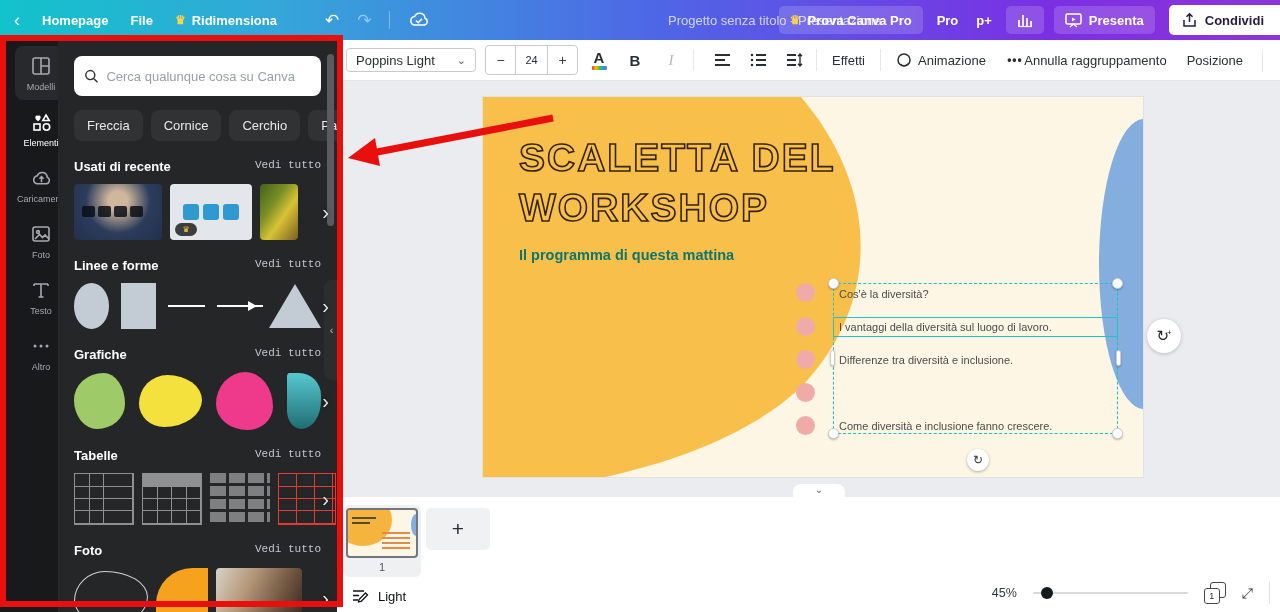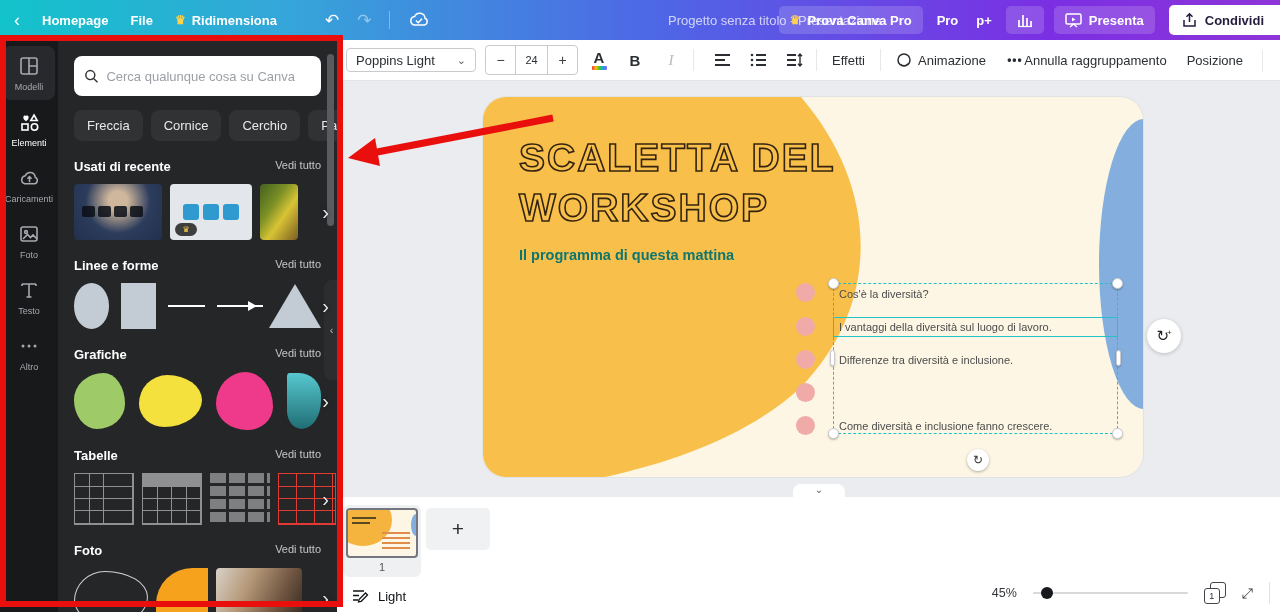--- a/index.html
+++ b/index.html
@@ -25,37 +25,37 @@
   .tb-btn.plain { background:transparent; padding:0 4px; }
   .share-btn { background:#fff; color:#241c3d; border-radius:5px 0 0 5px; height:30px; display:flex; align-items:center;
     gap:8px; padding:0 16px 0 13px; margin-left:4px; cursor:pointer; }
   .wicon { display:block; }
 
   
   .main { position:absolute; left:0; top:40px; width:1280px; height:572px; display:flex; }
 
   
   .sidebar { width:58px; height:100%; background:#18191b; display:flex; flex-direction:column; padding-top:6px; flex:none; }
-  .side-item { width:52px; margin-left:3px; border-radius:8px; padding:9px 0 8px; display:flex; flex-direction:column;
+  .side-item { width:52px; margin-left:15px; border-radius:8px; padding:9px 0 8px; display:flex; flex-direction:column;
     align-items:center; gap:5px; color:#a6a9ae; font-size:9px; cursor:pointer; margin-bottom:2px; }
   .side-item .si-icon { width:22px; height:22px; display:flex; align-items:center; justify-content:center; }
   .side-item.hovered { background:#28292c; }
   .side-item.active { color:#fff; }
   .side-item svg { stroke:currentColor; fill:none; stroke-width:1.6; }
 
   
   .panel { width:279px; height:100%; background:#252627; position:relative; flex:none; padding:16px 16px 0 16px; overflow:hidden; color:#fff; }
   .search-box { background:#fff; border-radius:8px; height:40px; display:flex; align-items:center; padding:0 10px; gap:8px;text-decoration:underline; }
   .search-box input { border:none; outline:none; font-size:13px; width:100%; color:#333; font-family:"Liberation Sans",sans-serif; }
   .search-box input::placeholder { color:#9aa0a6; }
   .chips { display:flex; gap:8px; margin-top:14px; }
   .chip { background:#313234; color:#e7e8e9; font-size:13px; border-radius:8px; padding:8px 13px; cursor:pointer; white-space:nowrap; }
   .sec-head { display:flex; justify-content:space-between; align-items:flex-start; margin-top:18px; margin-bottom:10px; }
   .sec-title { font-size:13px; font-weight:bold; color:#fff; }
-  .see-all { font-size:11px; color:#c3c6c9; cursor:pointer; }
+  .see-all { font-size:11px; color:#c3c6c9; cursor:pointer;font-family:Liberation Mono, monospace; }
   .row { display:flex; gap:8px; align-items:center; position:relative; }
   .thumb { height:56px; border-radius:4px; flex:none; position:relative; overflow:hidden; cursor:pointer; }
   .row-arrow { position:absolute; right:-8px; top:50%; transform:translateY(-50%); color:#e8e9ea; font-size:20px; cursor:pointer; z-index:3; text-shadow:0 0 4px rgba(0,0,0,.6); }
   
   .t-suit { width:88px; background:radial-gradient(circle at 50% 30%, #cfb79c 0 16%, #2c3c5c 55%, #22304d 100%); }
   .t-suit .icon-strip { position:absolute; left:8px; top:22px; display:flex; gap:3px; }
   .t-suit .icon-strip b { width:13px; height:11px; background:rgba(10,14,22,.85); border-radius:2px; }
   .t-keys { width:82px; background:#e3e6ea; display:flex; align-items:center; justify-content:center; gap:4px; }
   .t-keys b { width:16px; height:16px; background:#2f9ad0; border-radius:3px; }
   .t-keys .crown-badge { position:absolute; left:5px; bottom:4px; width:22px; height:13px; background:rgba(20,20,20,.8); border-radius:7px;
@@ -119,21 +119,21 @@
   .italic-i { font-style:italic; font-size:15px; color:#b6b9be; font-family:"Liberation Serif",serif; }
   .tb-sep { width:1px; height:22px; background:#e7e8ea; margin:0 7px; }
   .tool-label { padding:0 8px; cursor:pointer; height:30px; display:flex; align-items:center; gap:6px; border-radius:4px; }
   .more-dots { letter-spacing:1px; font-weight:bold; font-size:12px; color:#2b2f33; }
   .toolbar-right { position:absolute; right:10px; top:0; height:41px; display:flex; align-items:center; gap:4px; }
   .toolbar-right .tool-label { font-size:13px; }
 
   
   .canvas { position:absolute; left:0; top:41px; right:0; height:416px; }
   .slide { position:absolute; left:146px; top:16px; width:660px; height:380px; background:#fdf6e4; overflow:hidden;
-    box-shadow:0 0 0 1px rgba(0,0,0,.04);border-radius:23px; }
+    box-shadow:0 0 0 1px rgba(0,0,0,.04); }
   .blob-orange-big { position:absolute; left:0; top:0; width:660px; height:380px; pointer-events:none; }
   .blob-blue-big { position:absolute; right:-46px; top:22px; width:90px; height:290px; background:#84aedd; border-radius:50%; }
   .slide-title { position:absolute; left:36px; top:36px; width:330px; font-size:39px; font-weight:800; line-height:1.28;
     letter-spacing:2px; color:transparent; -webkit-text-stroke:1.6px #33230f; }
   .slide-sub { position:absolute; left:36px; top:150px; font-size:14.5px; font-weight:bold; color:#0f766e; }
   .dots { position:absolute; left:313px; top:186px; }
   .dot { position:absolute; width:19px; height:19px; border-radius:50%; background:#f0aaa8; }
   .sel-group { position:absolute; left:350px; top:186px; width:285px; height:151px;
     border:1.5px dashed #23c1c8; }
   .bullet { position:absolute; left:5px; height:18px; display:flex; align-items:center; font-size:11px; color:#4c4c4c; white-space:nowrap; }

